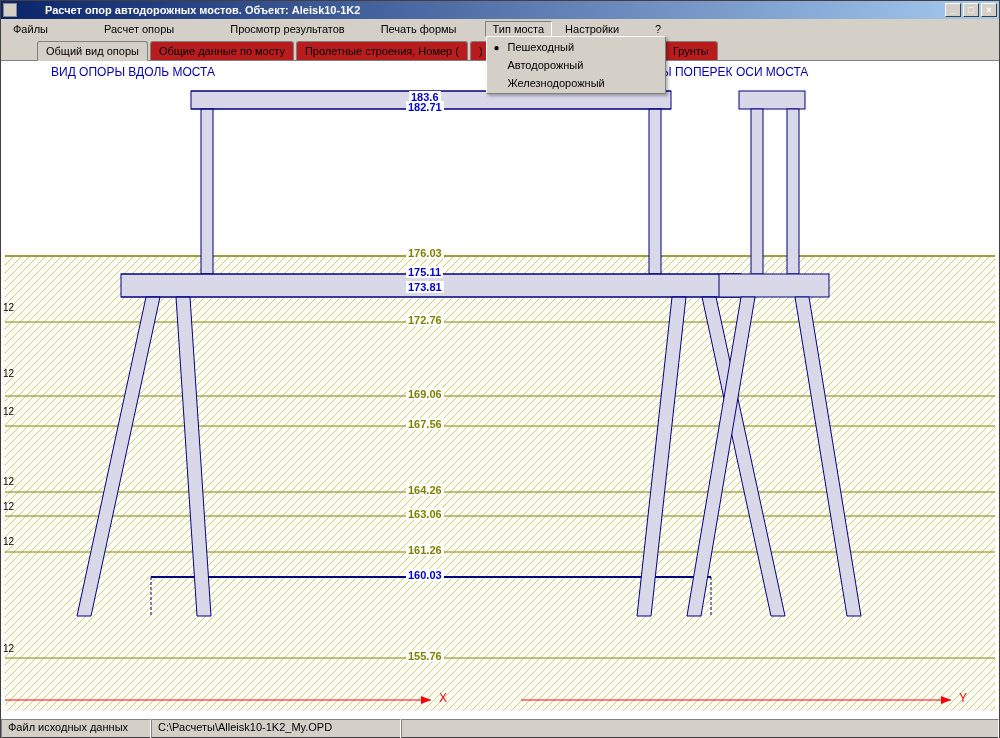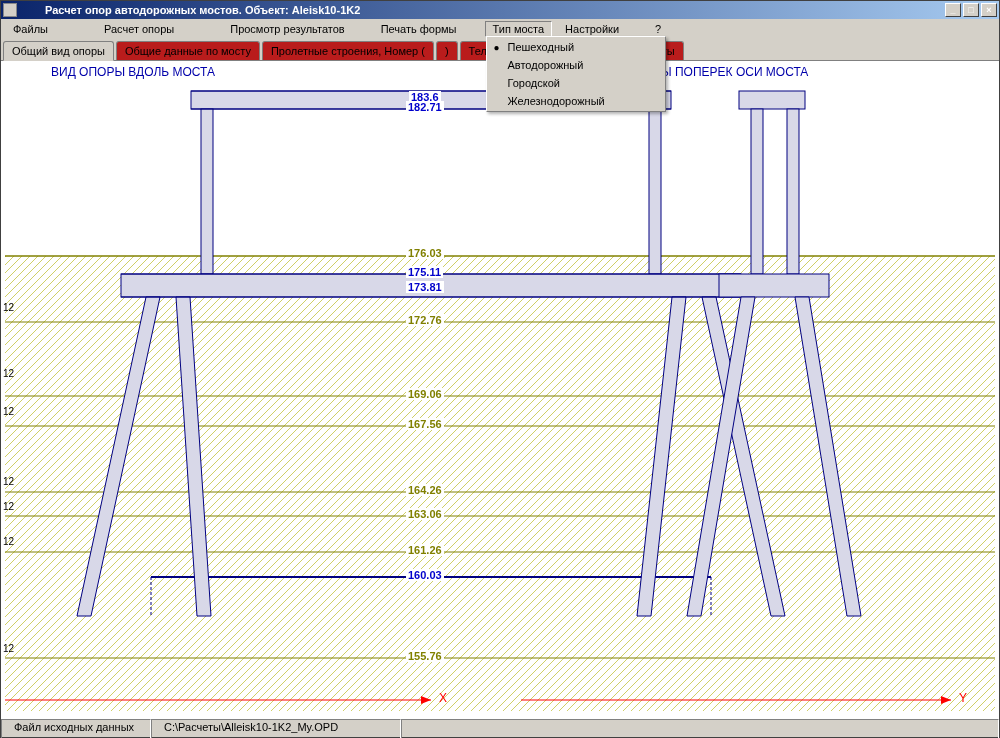--- a/index.html
+++ b/index.html
@@ -112,20 +112,21 @@
     cursor: pointer;
     font-size: 11px;
     white-space: nowrap;
   }
   .tab.active {
     background: #d4d0c8;
     border-bottom: 1px solid #d4d0c8;
     margin-bottom: -1px;
     z-index: 2;
     position: relative;
+    margin-left: 34px;
   }
   .canvas-area {
     flex: 1;
     background: #fff;
     position: relative;
     border-top: 1px solid #808080;
     overflow: hidden;
   }
   .view-title {
     position: absolute;
@@ -160,21 +161,21 @@
     height: 18px;
     background: #d4d0c8;
     display: flex;
     align-items: center;
     border-top: 1px solid #fff;
   }
   .status-cell {
     border: 1px solid #808080;
     border-right-color: #fff;
     border-bottom-color: #fff;
-    padding: 1px 12px;
+    padding: 1px 6px;
     height: 20px;
     font-size: 11px;
   }
 </style>
 </head>
 <body>
 
 <div class="window">
   <div class="titlebar">
     <div class="titlebar-icon"></div>
@@ -196,21 +197,20 @@
     <div class="menu-item">Печать формы</div>
     <div style="width:20px"></div>
     <div class="menu-item open">
       <span>Тип моста</span>
       <div class="dropdown">
         <div class="dropdown-item">
           <span class="bullet">●</span>
           <span>Пешеходный</span>
         </div>
         <div class="dropdown-item">Автодорожный</div>
-        <div class="dropdown-item">Городской</div>
         <div class="dropdown-item">Железнодорожный</div>
       </div>
     </div>
     <div style="width:5px"></div>
     <div class="menu-item">Настройки</div>
     <div style="width:20px"></div>
     <div class="menu-item">?</div>
   </div>
 
   <div class="tabs">

